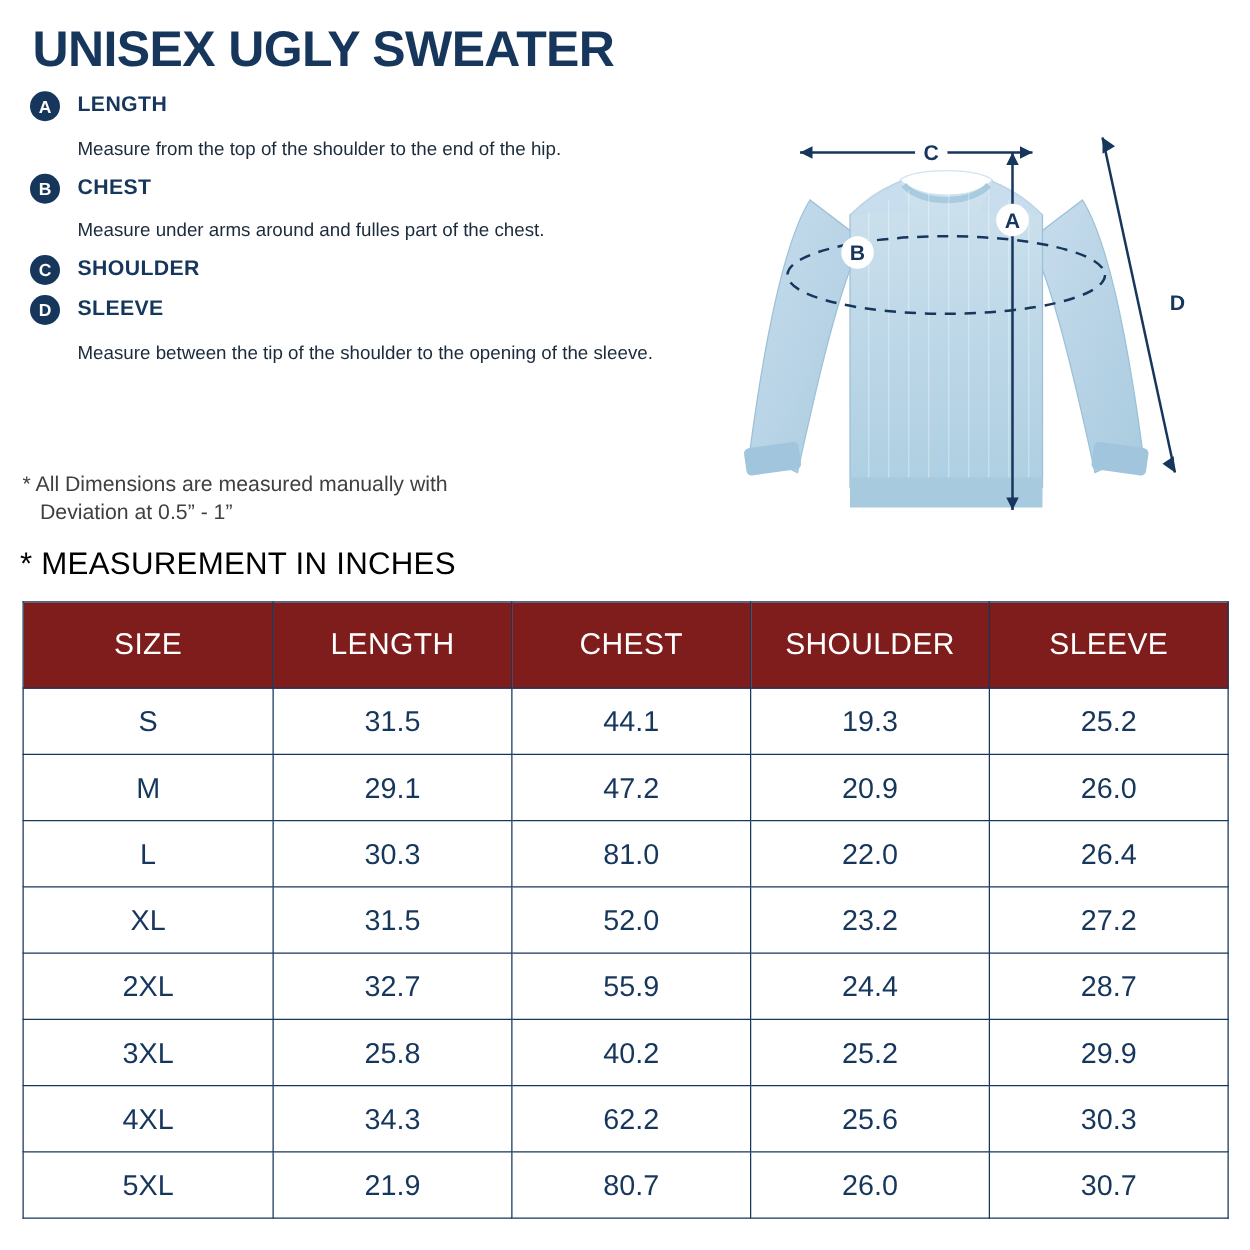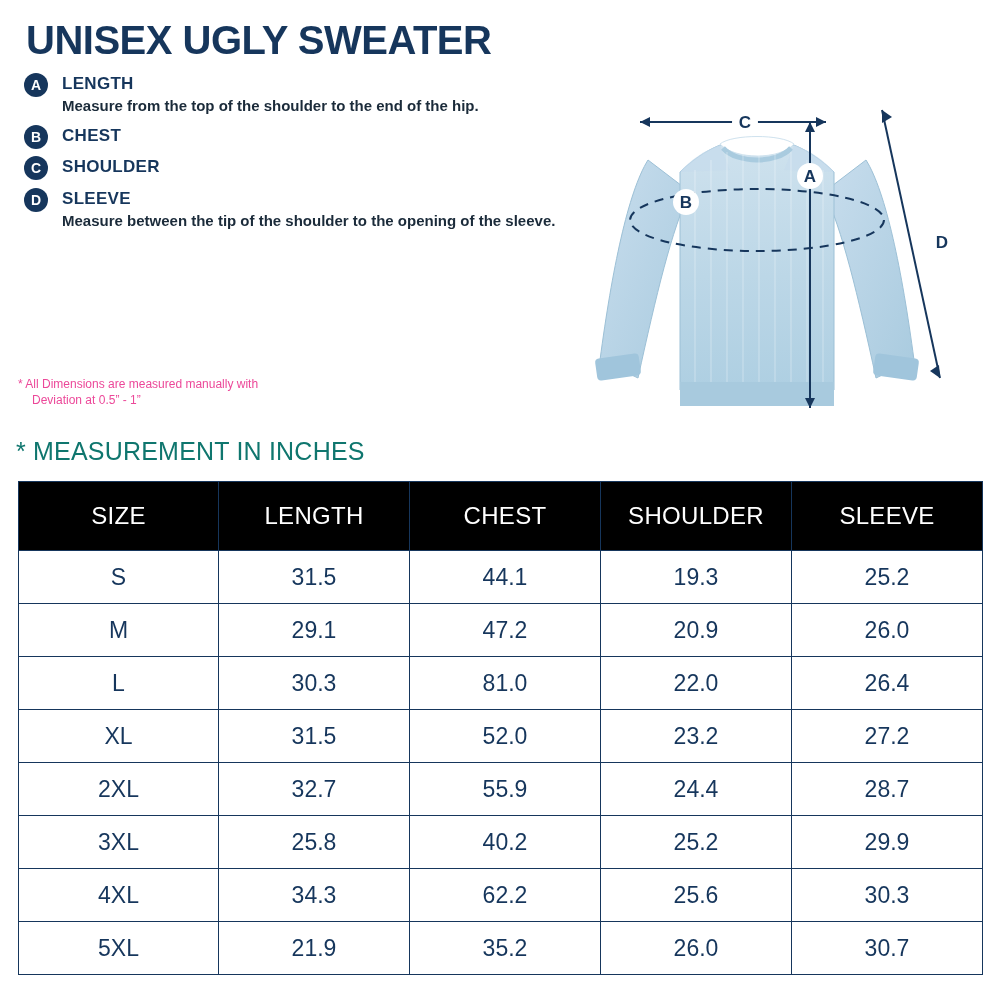--- a/index.html
+++ b/index.html
@@ -61,44 +61,44 @@
   }
   .legend-head {
     font-size: 17px;
     font-weight: bold;
     letter-spacing: 0.3px;
     color: #16365c;
     line-height: 1.4;
   }
   .legend-desc {
     font-size: 15px;
-    font-weight: bold;
+    font-weight: normal;
     color: #1b2b3a;
     line-height: 1.25;
-    margin-top: 1px;
+    margin-top: 15px;
     max-width: 520px;
   }
 
   .note {
     position: absolute;
     left: 18px;
     top: 377px;
-    font-size: 12px;
-    color: #ec4899;
+    font-size: 17px;
+    color: #404040;
     line-height: 1.3;
     width: 520px;
   }
   .note .ind { display: block; padding-left: 14px; }
 
   .measure-head {
     position: absolute;
     left: 16px;
     top: 437px;
     font-size: 25px;
-    color: #0f766e;
+    color: #000000;
     letter-spacing: 0.2px;
   }
 
   
   .illus {
     position: absolute;
     left: 530px;
     top: 60px;
     width: 470px;
     height: 380px;
@@ -115,21 +115,21 @@
   }
   table.sizes th, table.sizes td {
     border: 1px solid #16365c;
     text-align: center;
     font-size: 23px;
     color: #16365c;
     height: 53px;
     font-weight: normal;
   }
   table.sizes thead th {
-    background: #000000;
+    background: #7f1d1d;
     color: #ffffff;
     font-size: 24px;
     height: 69px;
     letter-spacing: 0.3px;
     border: 1px solid #16365c;
   }
   table.sizes col.c0 { width: 200px; }
   table.sizes col.c1 { width: 191px; }
   table.sizes col.c2 { width: 191px; }
   table.sizes col.c3 { width: 191px; }
@@ -144,20 +144,21 @@
 
   <div class="legend">
     <div class="legend-item">
       <div class="badge">A</div>
       <div class="legend-head">LENGTH</div>
       <div class="legend-desc">Measure from the top of the shoulder to the end of the hip.</div>
     </div>
     <div class="legend-item">
       <div class="badge">B</div>
       <div class="legend-head">CHEST</div>
+      <div class="legend-desc">Measure under arms around and fulles part of the chest.</div>
     </div>
     <div class="legend-item">
       <div class="badge">C</div>
       <div class="legend-head">SHOULDER</div>
     </div>
     <div class="legend-item">
       <div class="badge">D</div>
       <div class="legend-head">SLEEVE</div>
       <div class="legend-desc">Measure between the tip of the shoulder to the opening of the sleeve.</div>
     </div>
@@ -313,20 +314,20 @@
       <tr>
         <td>4XL</td>
         <td>34.3</td>
         <td>62.2</td>
         <td>25.6</td>
         <td>30.3</td>
       </tr>
       <tr>
         <td>5XL</td>
         <td>21.9</td>
-        <td>35.2</td>
+        <td>80.7</td>
         <td>26.0</td>
         <td>30.7</td>
       </tr>
     </tbody>
   </table>
 
 </div>
 
 </body></html>

